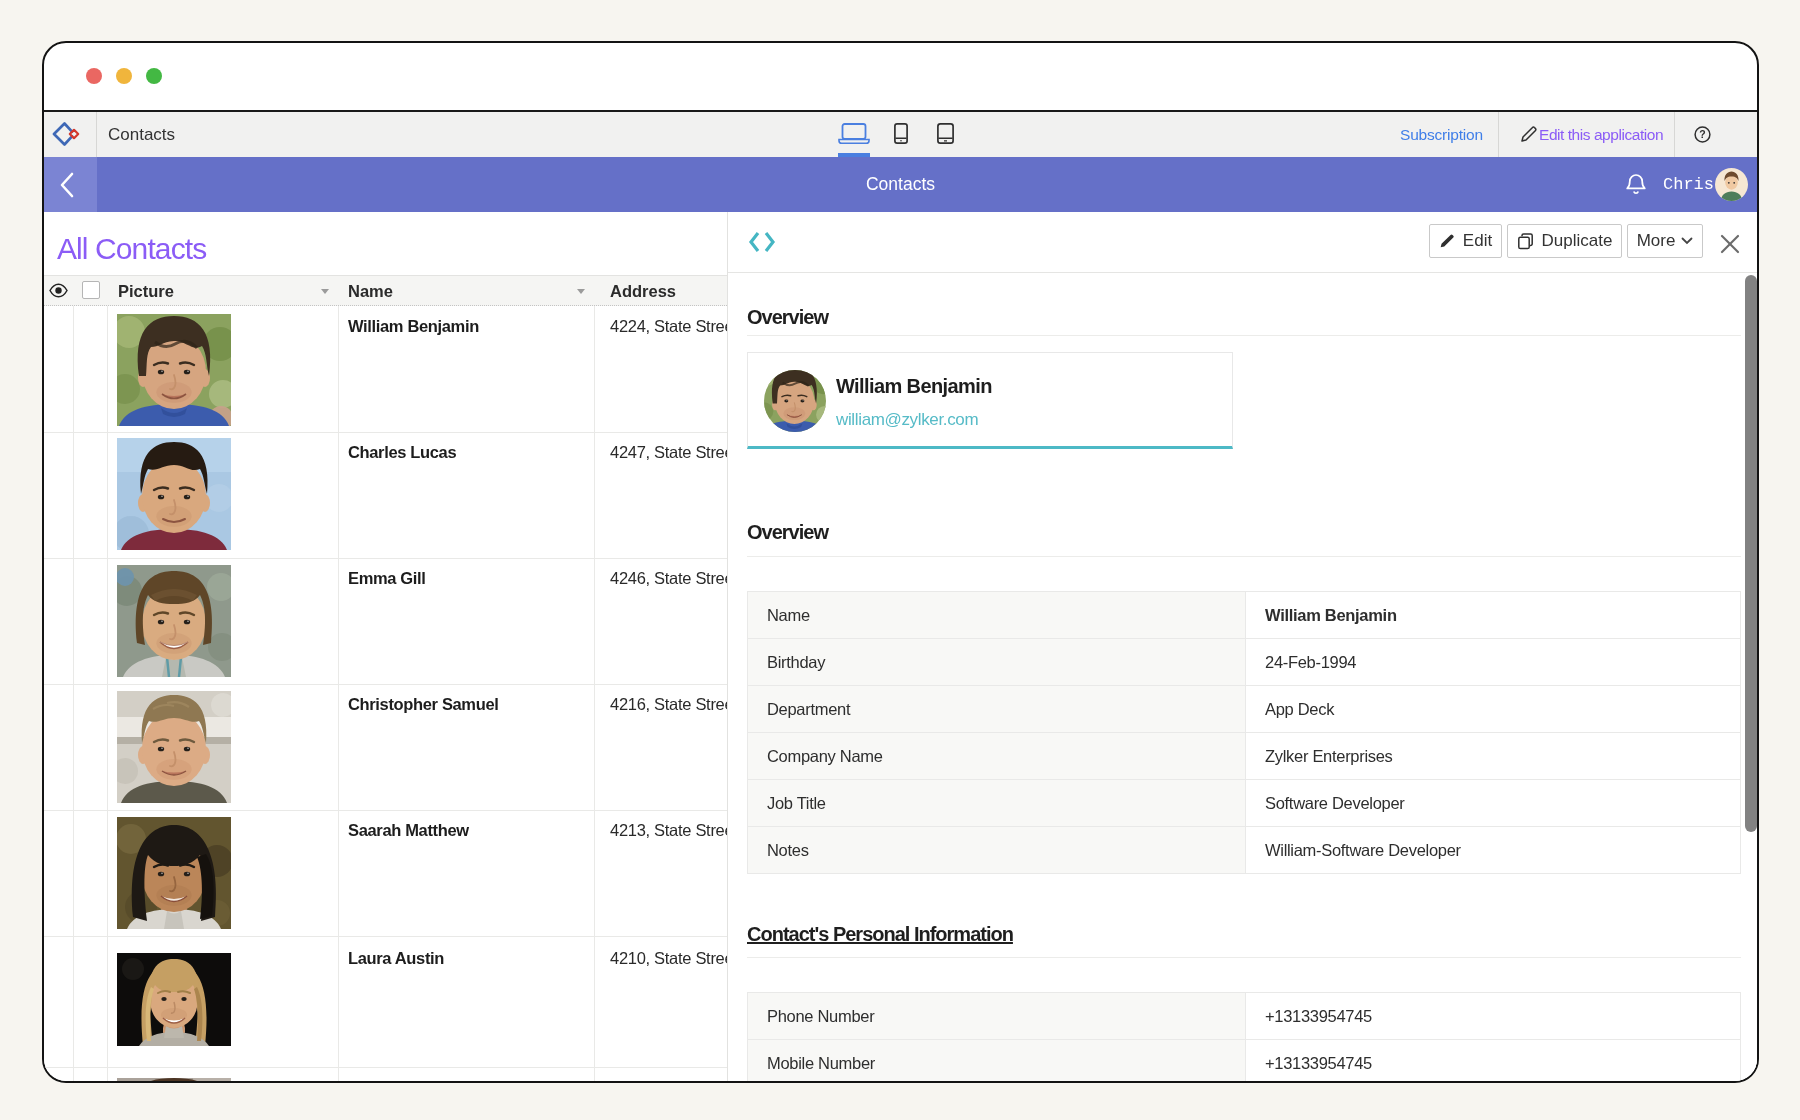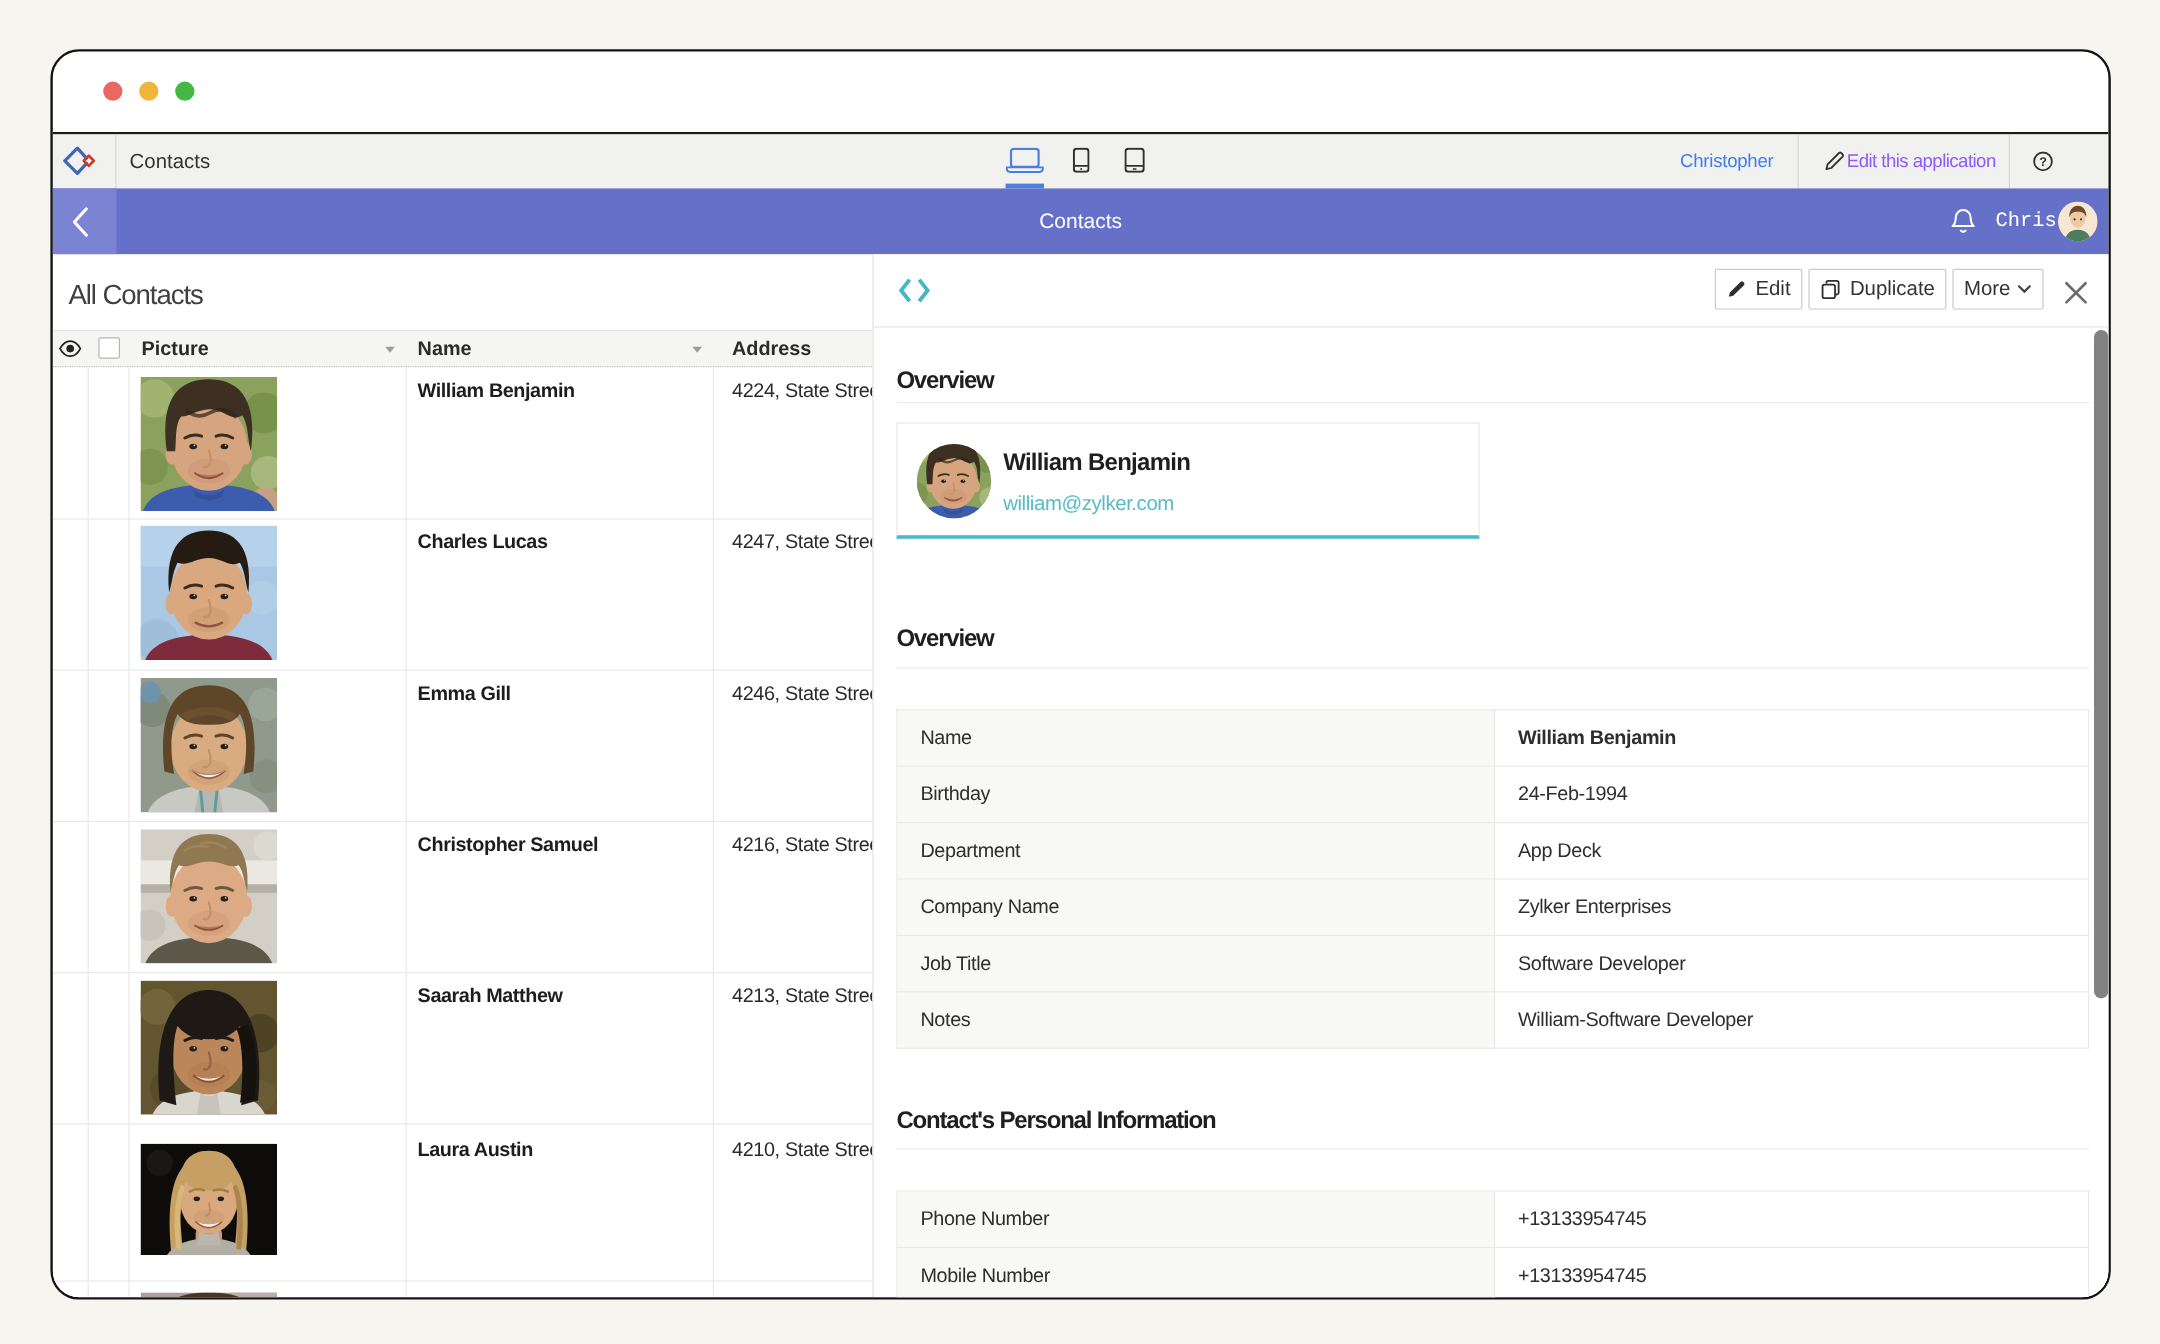--- a/index.html
+++ b/index.html
@@ -69,21 +69,21 @@
     </svg>
     <svg class="abs" style="left:893px; top:11px;" width="17" height="21" viewBox="0 0 17 21">
       <rect x="0.9" y="0.9" width="15.2" height="19.2" rx="2.4" fill="none" stroke="#2f2f2f" stroke-width="1.7"></rect>
       <line x1="1.4" y1="15.2" x2="15.6" y2="15.2" stroke="#2f2f2f" stroke-width="1.5"></line>
       <line x1="7" y1="17.8" x2="10" y2="17.8" stroke="#2f2f2f" stroke-width="1.3"></line>
     </svg>
     <div class="abs" style="left:794px; top:41px; width:32px; height:4px; background:#4a7fe0;"></div>
 
     <div class="vsep" style="left:1454px;"></div>
     <div class="vsep" style="left:1630px;"></div>
-    <div class="abs" style="left:1356px; top:0; line-height:45px; font-size:15.5px; letter-spacing:-0.2px; color:#3f7ee8;">Christopher</div>
+    <div class="abs" style="left:1356px; top:0; line-height:45px; font-size:15.5px; letter-spacing:-0.2px; color:#3f7ee8;">Subscription</div>
     <svg class="abs" style="left:1476px; top:14px;" width="17" height="17" viewBox="0 0 17 17">
       <path d="M2 15 l1-4 L12.5 1.5 a1.3 1.3 0 0 1 1.9 0 l1.1 1.1 a1.3 1.3 0 0 1 0 1.9 L6 14 Z" fill="none" stroke="#2f2f2f" stroke-width="1.5" stroke-linejoin="round"></path>
     </svg>
     <div class="abs" style="left:1495px; top:0; line-height:45px; font-size:15.5px; letter-spacing:-0.45px; color:#8b5cf6;">Edit this application</div>
     <svg class="abs" style="left:1650px; top:14px;" width="17" height="17" viewBox="0 0 17 17">
       <circle cx="8.5" cy="8.5" r="7.4" fill="none" stroke="#2f2f2f" stroke-width="1.5"></circle>
       <text x="8.5" y="12" font-size="10.5" font-weight="bold" fill="#2f2f2f" text-anchor="middle" font-family="Liberation Sans">?</text>
     </svg>
     <div class="abs" style="left:1671px; top:0; line-height:45px; font-size:15.5px; letter-spacing:-0.2px; color:#2b2b2b;margin-left:48px;">Help</div>
   </div>
@@ -110,21 +110,21 @@
         <path d="M6 33 c0-6 4.5-9.5 10.5-9.5 S27 27 27 33 Z" fill="#4e7d5b"></path>
         <ellipse cx="16.5" cy="14.5" rx="6.3" ry="7.2" fill="#f0c9a2"></ellipse>
         <path d="M9.5 13 c-0.5-6 3-9.5 7-9.5 s7.5 3.5 7 9.5 c-1.5-3-2.5-4.5-7-4.5 s-5.5 1.5-7 4.5 Z" fill="#6e4a2d"></path>
         <circle cx="13.8" cy="14.8" r="0.9" fill="#333"></circle>
         <circle cx="19.2" cy="14.8" r="0.9" fill="#333"></circle>
       </g>
     </svg>
   </div>
 
   <div class="content">
-    <div class="abs" style="left:13px; top:20px; font-size:23px; letter-spacing:-0.9px; color:#404040;">All Contacts</div>
+    <div class="abs" style="left:13px; top:20px; font-size:30px; letter-spacing:-0.9px; color:#8b5cf6;">All Contacts</div>
     <div class="lheader"></div>
 
     <svg class="abs" style="left:5px; top:71px;" width="19" height="15" viewBox="0 0 19 15">
       <path d="M1 7.5 C3.5 3 6.5 1.2 9.5 1.2 S15.5 3 18 7.5 C15.5 12 12.5 13.8 9.5 13.8 S3.5 12 1 7.5 Z" fill="none" stroke="#222" stroke-width="1.5"></path>
       <circle cx="9.5" cy="7.5" r="3.2" fill="#222"></circle>
     </svg>
     <div class="abs" style="left:38px; top:69px; width:18px; height:18px; background:#fff; border:1px solid #b5b5b5; border-radius:2px;"></div>
     <div class="hlabel" style="left:74px;">Picture</div>
     <div class="hlabel" style="left:304px;">Name</div>
     <div class="hlabel" style="left:566px;">Address</div>
@@ -393,21 +393,21 @@
               <td class="l">Job Title</td>
               <td class="v">Software Developer</td>
             </tr>
         <tr>
               <td class="l">Notes</td>
               <td class="v">William-Software Developer</td>
             </tr>
       </tbody>
         </table>
 
-      <div class="sechead" style="top:711px;">Contact's Personal Information</div>
+      <div class="sechead" style="top:711px;text-decoration:underline;">Contact's Personal Information</div>
       <div class="secline" style="top:745px;"></div>
       <table class="dtable" style="top:780px;">
         <tbody>
             <tr>
               <td class="l">Phone Number</td>
               <td class="v">+13133954745</td>
             </tr>
         <tr>
               <td class="l">Mobile Number</td>
               <td class="v">+13133954745</td>

